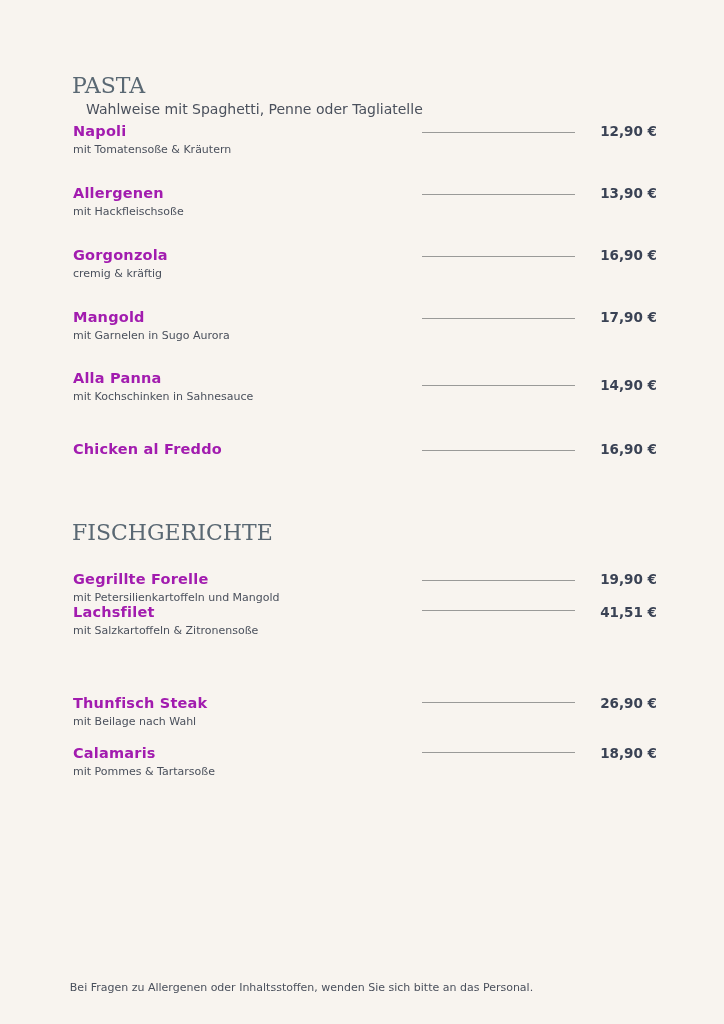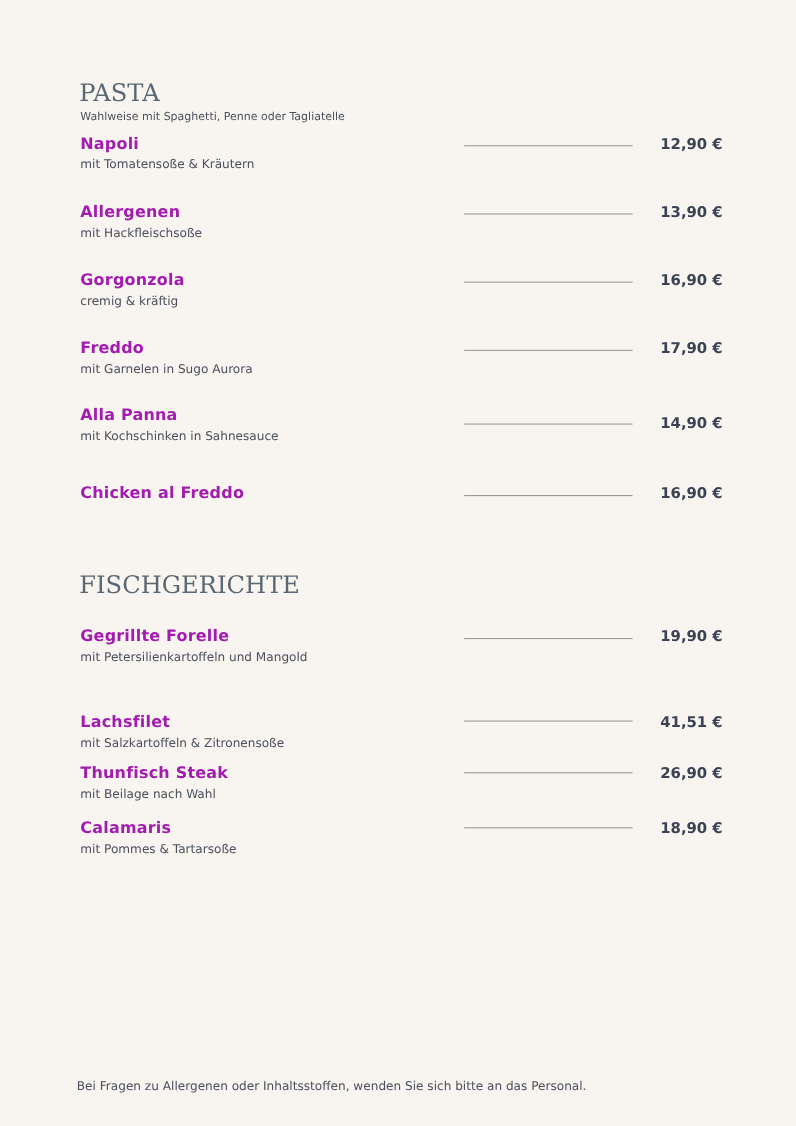--- a/index.html
+++ b/index.html
@@ -11,22 +11,22 @@
     position:relative;
   }
   .section-title {
     position:absolute; left:72px;
     font-family:"DejaVu Serif", serif;
     font-size:22px; letter-spacing:0px;
     color:#5a6873; font-weight:normal;
     margin:0;
   }
   .section-sub {
-    position:absolute; left:73px;
-    font-size:10px; color:#4a505c;
+    position:absolute; left:86px;
+    font-size:14px; color:#4a505c;
   }
   .item { position:absolute; left:73px; width:590px; height:40px; }
   .item-name {
     position:absolute; left:0; top:0;
     font-size:14.5px; font-weight:bold; color:#a21caf; letter-spacing:0.2px;
   }
   .item-desc {
     position:absolute; left:0; top:20px;
     font-size:11px; color:#4a505c;
   }
@@ -61,21 +61,21 @@
   <span class="item-line"></span>
   <span class="item-price">13,90 €</span>
 </div>
 <div class="item" style="top:247px;">
   <span class="item-name">Gorgonzola</span>
   <span class="item-desc">cremig &amp; kräftig</span>
   <span class="item-line"></span>
   <span class="item-price">16,90 €</span>
 </div>
 <div class="item" style="top:309px;">
-  <span class="item-name">Freddo</span>
+  <span class="item-name">Mangold</span>
   <span class="item-desc">mit Garnelen in Sugo Aurora</span>
   <span class="item-line"></span>
   <span class="item-price">17,90 €</span>
 </div>
 <div class="item" style="top:370px;">
   <span class="item-name">Alla Panna</span>
   <span class="item-desc">mit Kochschinken in Sahnesauce</span>
   <span class="item-line" style="top:15px;"></span>
   <span class="item-price" style="top:7px;">14,90 €</span>
 </div>
@@ -86,21 +86,21 @@
 </div>
 
 <h2 class="section-title" style="top:520px;">FISCHGERICHTE</h2>
 
 <div class="item" style="top:571px;">
   <span class="item-name">Gegrillte Forelle</span>
   <span class="item-desc">mit Petersilienkartoffeln und Mangold</span>
   <span class="item-line"></span>
   <span class="item-price">19,90 €</span>
 </div>
-<div class="item" style="top:649px;">
+<div class="item" style="top:604px;">
   <span class="item-name">Lachsfilet</span>
   <span class="item-desc">mit Salzkartoffeln &amp; Zitronensoße</span>
   <span class="item-line" style="top:6px;"></span>
   <span class="item-price">41,51 €</span>
 </div>
 <div class="item" style="top:695px;">
   <span class="item-name">Thunfisch Steak</span>
   <span class="item-desc">mit Beilage nach Wahl</span>
   <span class="item-line" style="top:7px;"></span>
   <span class="item-price">26,90 €</span>

